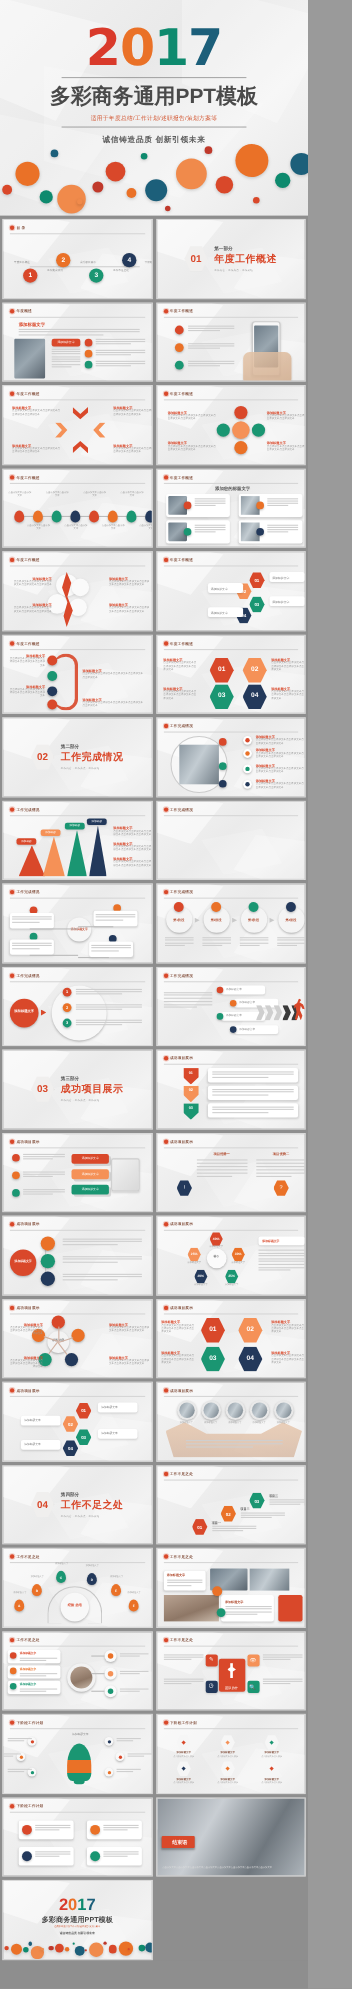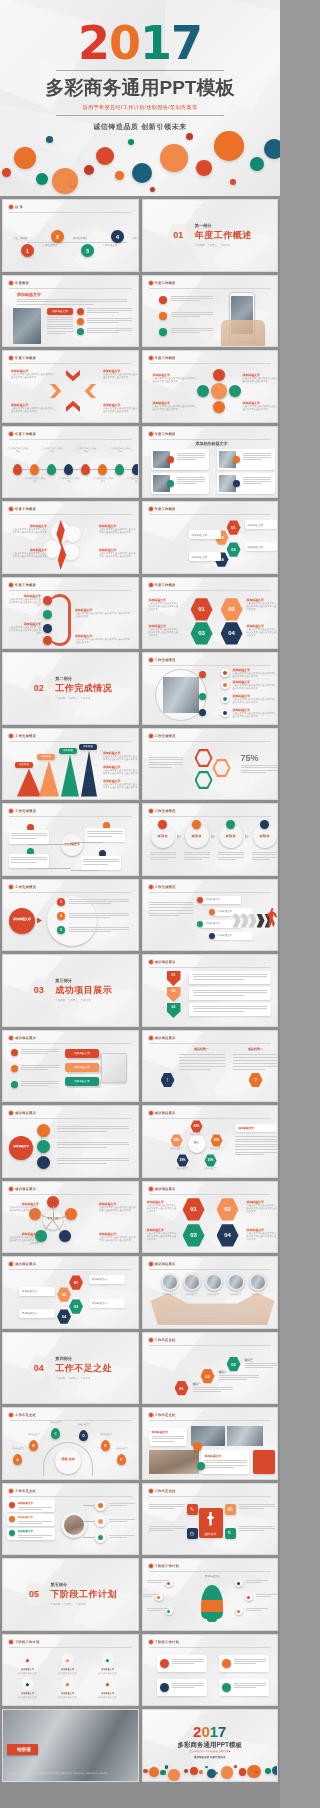--- a/index.html
+++ b/index.html
@@ -624,43 +624,20 @@
       </div>
       <div class="slide">
         <div class="bgpoly bgA"></div>
         <div class="bgpoly bgB"></div>
         <div class="bgpoly bgC"></div>
         <div class="shead">
           <span class="sdot"></span>
           <span class="stitle">工作完成情况</span>
         </div>
         <div class="sline"></div>
-        <div class="body">
-          <div class="hex" style="position: absolute; left: 52px; top: 6px; width: 18px; height: 19.44px; background: transparent; font-size: 4px;"></div>
-          <div style="position: absolute; left: 52px; top: 6px; width: 18px; height: 19px; background: rgb(217, 72, 42); clip-path: polygon(25% 3%, 75% 3%, 100% 50%, 75% 97%, 25% 97%, 0px 50%);"></div>
-          <div style="position: absolute; left: 54px; top: 8.2px; width: 14px; height: 14.6px; background: rgb(241, 241, 241); clip-path: polygon(25% 3%, 75% 3%, 100% 50%, 75% 97%, 25% 97%, 0px 50%);"></div>
-          <div style="position: absolute; left: 70px; top: 16px; width: 18px; height: 19px; background: rgb(245, 145, 87); clip-path: polygon(25% 3%, 75% 3%, 100% 50%, 75% 97%, 25% 97%, 0px 50%);"></div>
-          <div style="position: absolute; left: 72px; top: 18.2px; width: 14px; height: 14.6px; background: rgb(241, 241, 241); clip-path: polygon(25% 3%, 75% 3%, 100% 50%, 75% 97%, 25% 97%, 0px 50%);"></div>
-          <div style="position: absolute; left: 52px; top: 28px; width: 18px; height: 19px; background: rgb(26, 150, 114); clip-path: polygon(25% 3%, 75% 3%, 100% 50%, 75% 97%, 25% 97%, 0px 50%);"></div>
-          <div style="position: absolute; left: 54px; top: 30.2px; width: 14px; height: 14.6px; background: rgb(241, 241, 241); clip-path: polygon(25% 3%, 75% 3%, 100% 50%, 75% 97%, 25% 97%, 0px 50%);"></div>
-          <div style="position: absolute; left: 98px; top: 10px; font-size: 9px; color: rgb(119, 119, 119); font-weight: 700;">75%</div>
-          <div style="position: absolute; left: 98px; top: 22px; width: 36px;">
-            <div class="tline" style="margin-bottom: 1.6px; width: 100%;"></div>
-            <div class="tline" style="margin-bottom: 1.6px; width: 100%;"></div>
-            <div class="tline" style="margin-bottom: 1.6px; width: 100%;"></div>
-            <div class="tline" style="margin-bottom: 1.6px; width: 70%;"></div>
-          </div>
-          <div style="position: absolute; left: 6px; top: 14px; width: 34px;">
-            <div class="tline" style="margin-bottom: 1.6px; width: 100%;"></div>
-            <div class="tline" style="margin-bottom: 1.6px; width: 100%;"></div>
-            <div class="tline" style="margin-bottom: 1.6px; width: 100%;"></div>
-            <div class="tline" style="margin-bottom: 1.6px; width: 100%;"></div>
-            <div class="tline" style="margin-bottom: 1.6px; width: 70%;"></div>
-          </div>
-        </div>
       </div>
       <div class="slide">
         <div class="bgpoly bgA"></div>
         <div class="bgpoly bgB"></div>
         <div class="bgpoly bgC"></div>
         <div class="shead">
           <span class="sdot"></span>
           <span class="stitle">工作完成情况</span>
         </div>
         <div class="sline"></div>
@@ -1331,35 +1308,20 @@
             <div class="tline" style="margin-bottom: 1.4px; width: 100%;"></div>
             <div class="tline" style="margin-bottom: 1.4px; width: 100%;"></div>
             <div class="tline" style="margin-bottom: 1.4px; width: 70%;"></div>
           </div>
           <div class="pill" style="position: absolute; left: 56px; top: 10px; width: 24px; height: 30px; background: rgb(217, 72, 42); color: rgb(255, 255, 255); font-size: 3px; display: flex; align-items: flex-end; justify-content: center; padding-bottom: 2px;">团队协作</div>
           <div style="position: absolute; left: 64px; top: 14px; width: 8px; height: 14px; background: rgb(255, 255, 255); clip-path: polygon(35% 0px, 65% 0px, 65% 30%, 100% 45%, 65% 58%, 65% 100%, 35% 100%, 35% 58%, 0px 45%, 35% 30%);"></div>
           <div class="pill" style="position: absolute; left: 44px; top: 6px; width: 11px; height: 11px; background: rgb(217, 72, 42); color: rgb(255, 255, 255); font-size: 5px; display: flex; align-items: center; justify-content: center;">✎</div>
           <div class="pill" style="position: absolute; left: 44px; top: 30px; width: 11px; height: 11px; background: rgb(35, 57, 91); color: rgb(255, 255, 255); font-size: 5px; display: flex; align-items: center; justify-content: center;">◷</div>
           <div class="pill" style="position: absolute; left: 82px; top: 6px; width: 11px; height: 11px; background: rgb(245, 145, 87); color: rgb(255, 255, 255); font-size: 5px; display: flex; align-items: center; justify-content: center;">👁</div>
           <div class="pill" style="position: absolute; left: 82px; top: 30px; width: 11px; height: 11px; background: rgb(26, 150, 114); color: rgb(255, 255, 255); font-size: 5px; display: flex; align-items: center; justify-content: center;">🔍</div>
-        </div>
-      </div>
-      <div class="slide">
-        <div class="bgpoly bgA"></div>
-        <div class="bgpoly bgB"></div>
-        <div class="bgpoly bgC"></div>
-        <div class="body" style="top: 0px;">
-          <div class="sec">
-            <div class="secnum">05</div>
-            <div class="secwrap">
-              <div class="sec-sm">第五部分</div>
-              <div class="sec-big">下阶段工作计划</div>
-              <div class="sec-en">工作内容  ·  工作亮点  ·  工作总结</div>
-            </div>
-          </div>
         </div>
       </div>
       <div class="slide">
         <div class="bgpoly bgA"></div>
         <div class="bgpoly bgB"></div>
         <div class="bgpoly bgC"></div>
         <div class="shead">
           <span class="sdot"></span>
           <span class="stitle">下阶段工作计划</span>
         </div>

